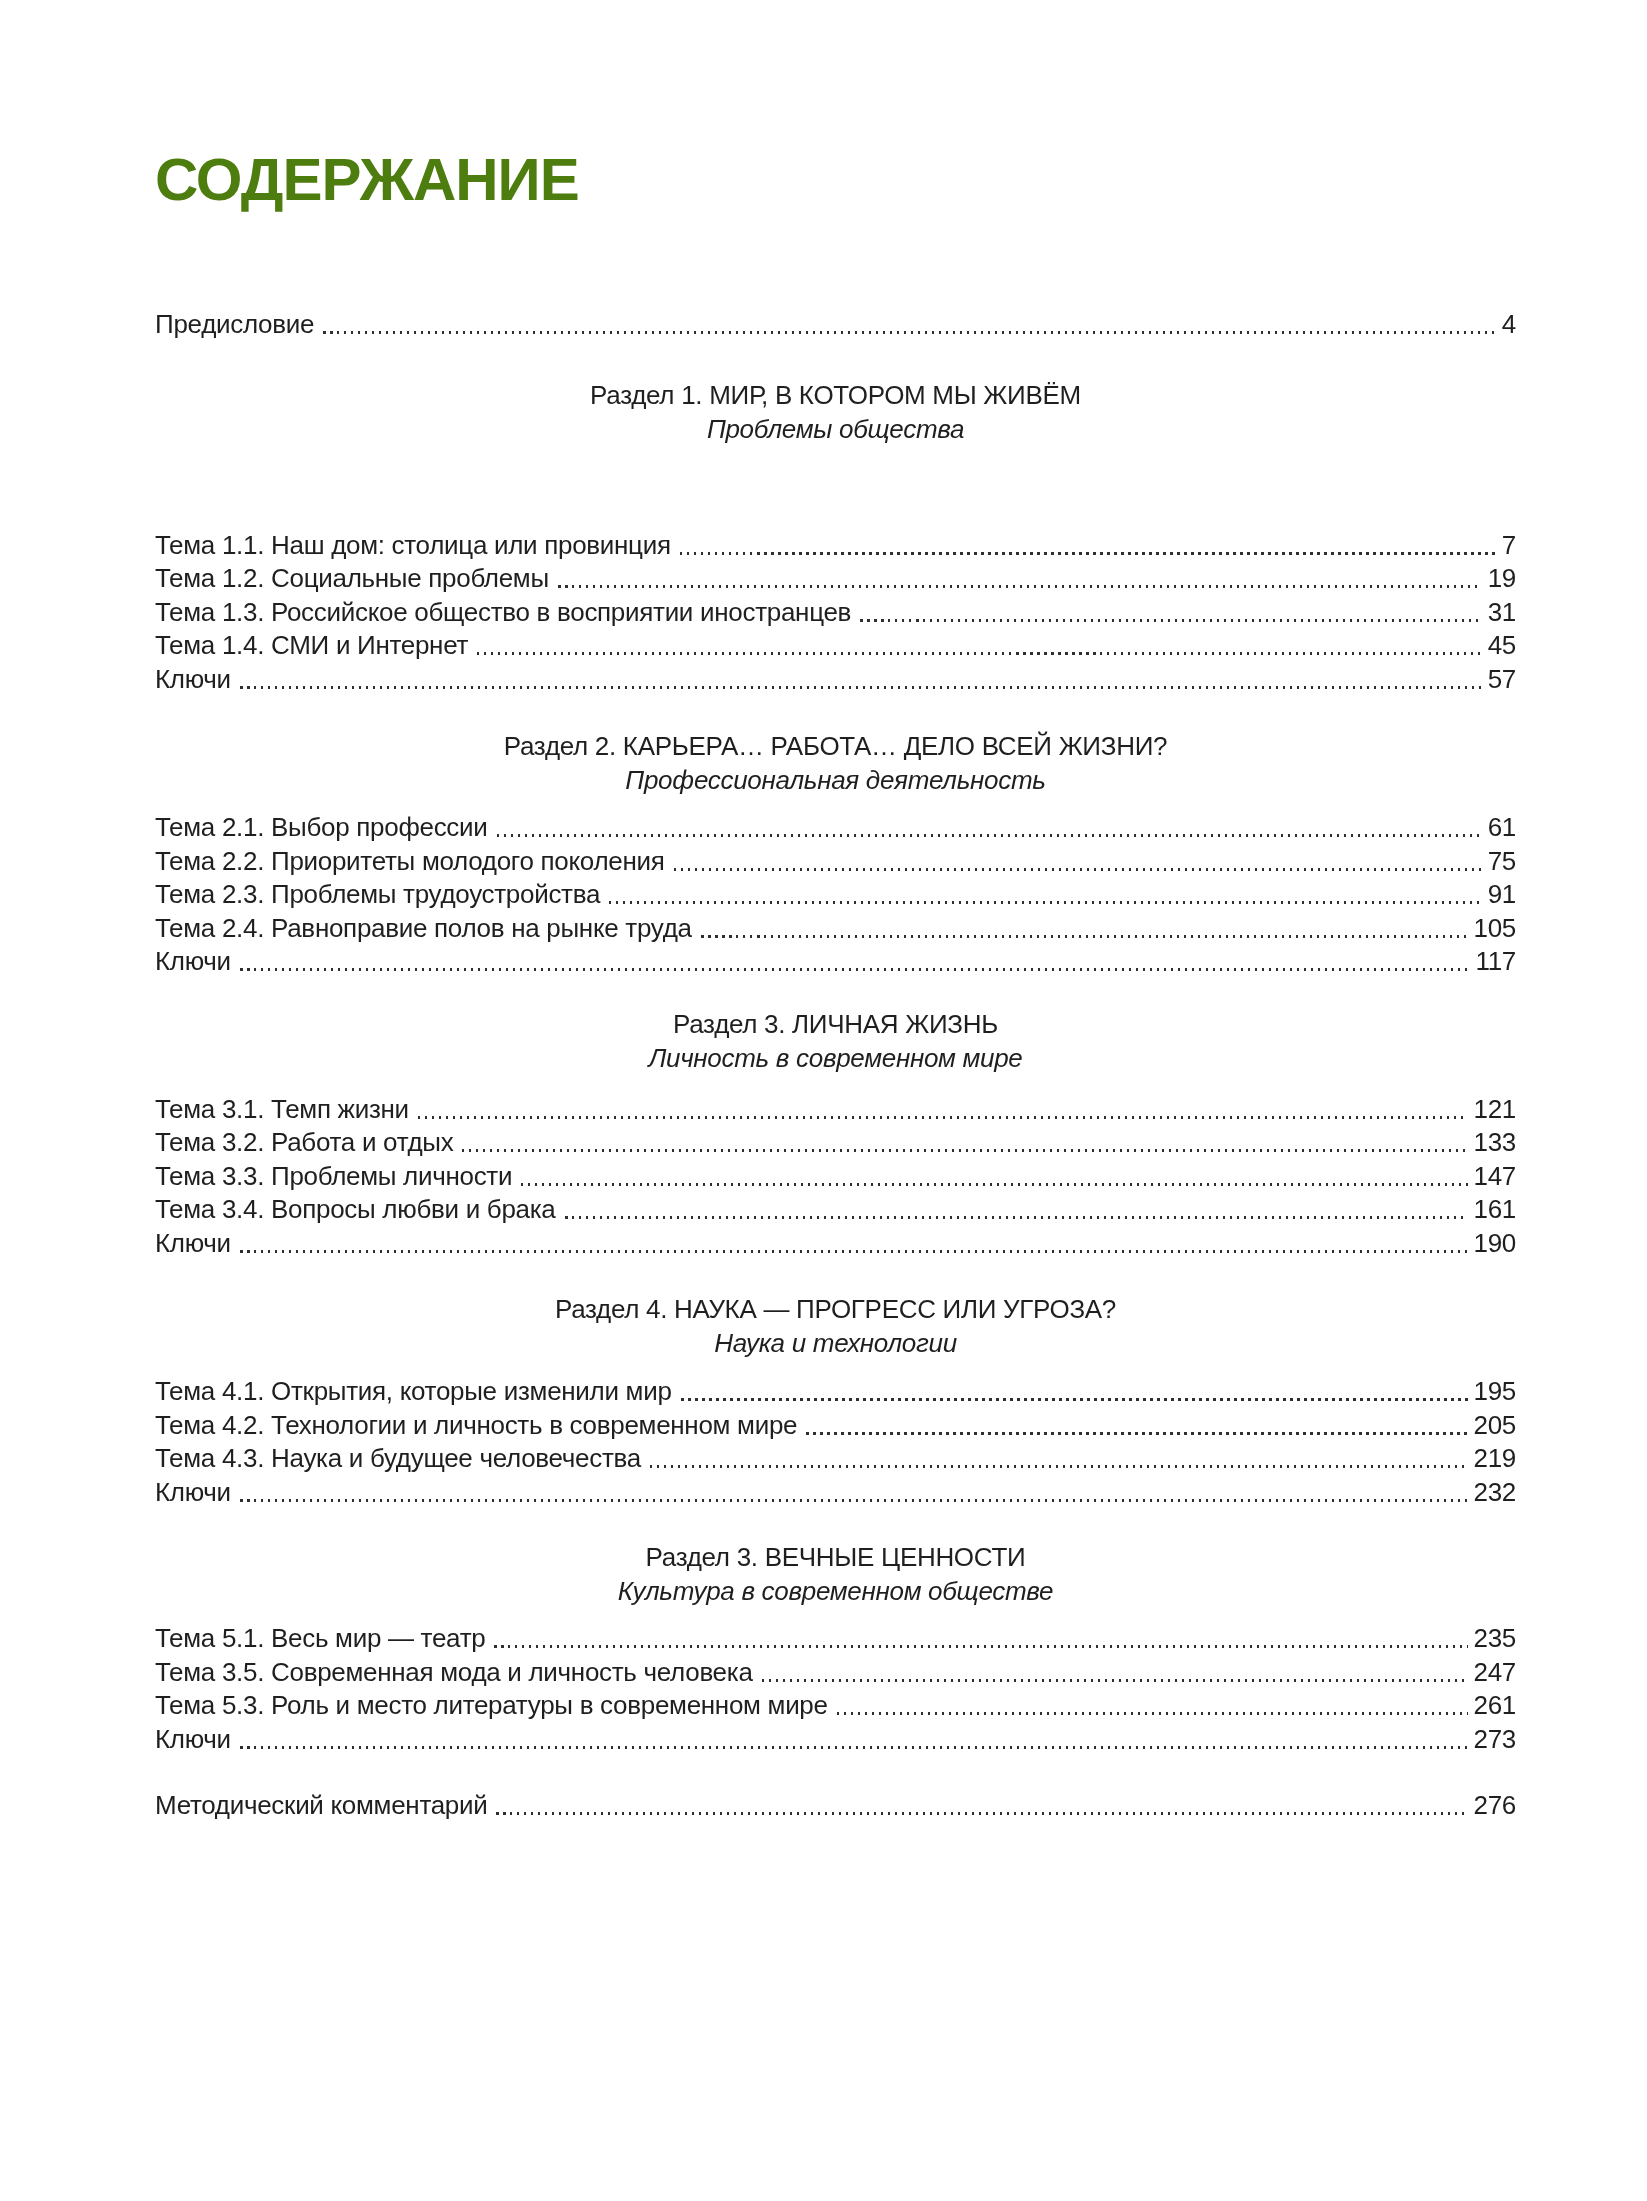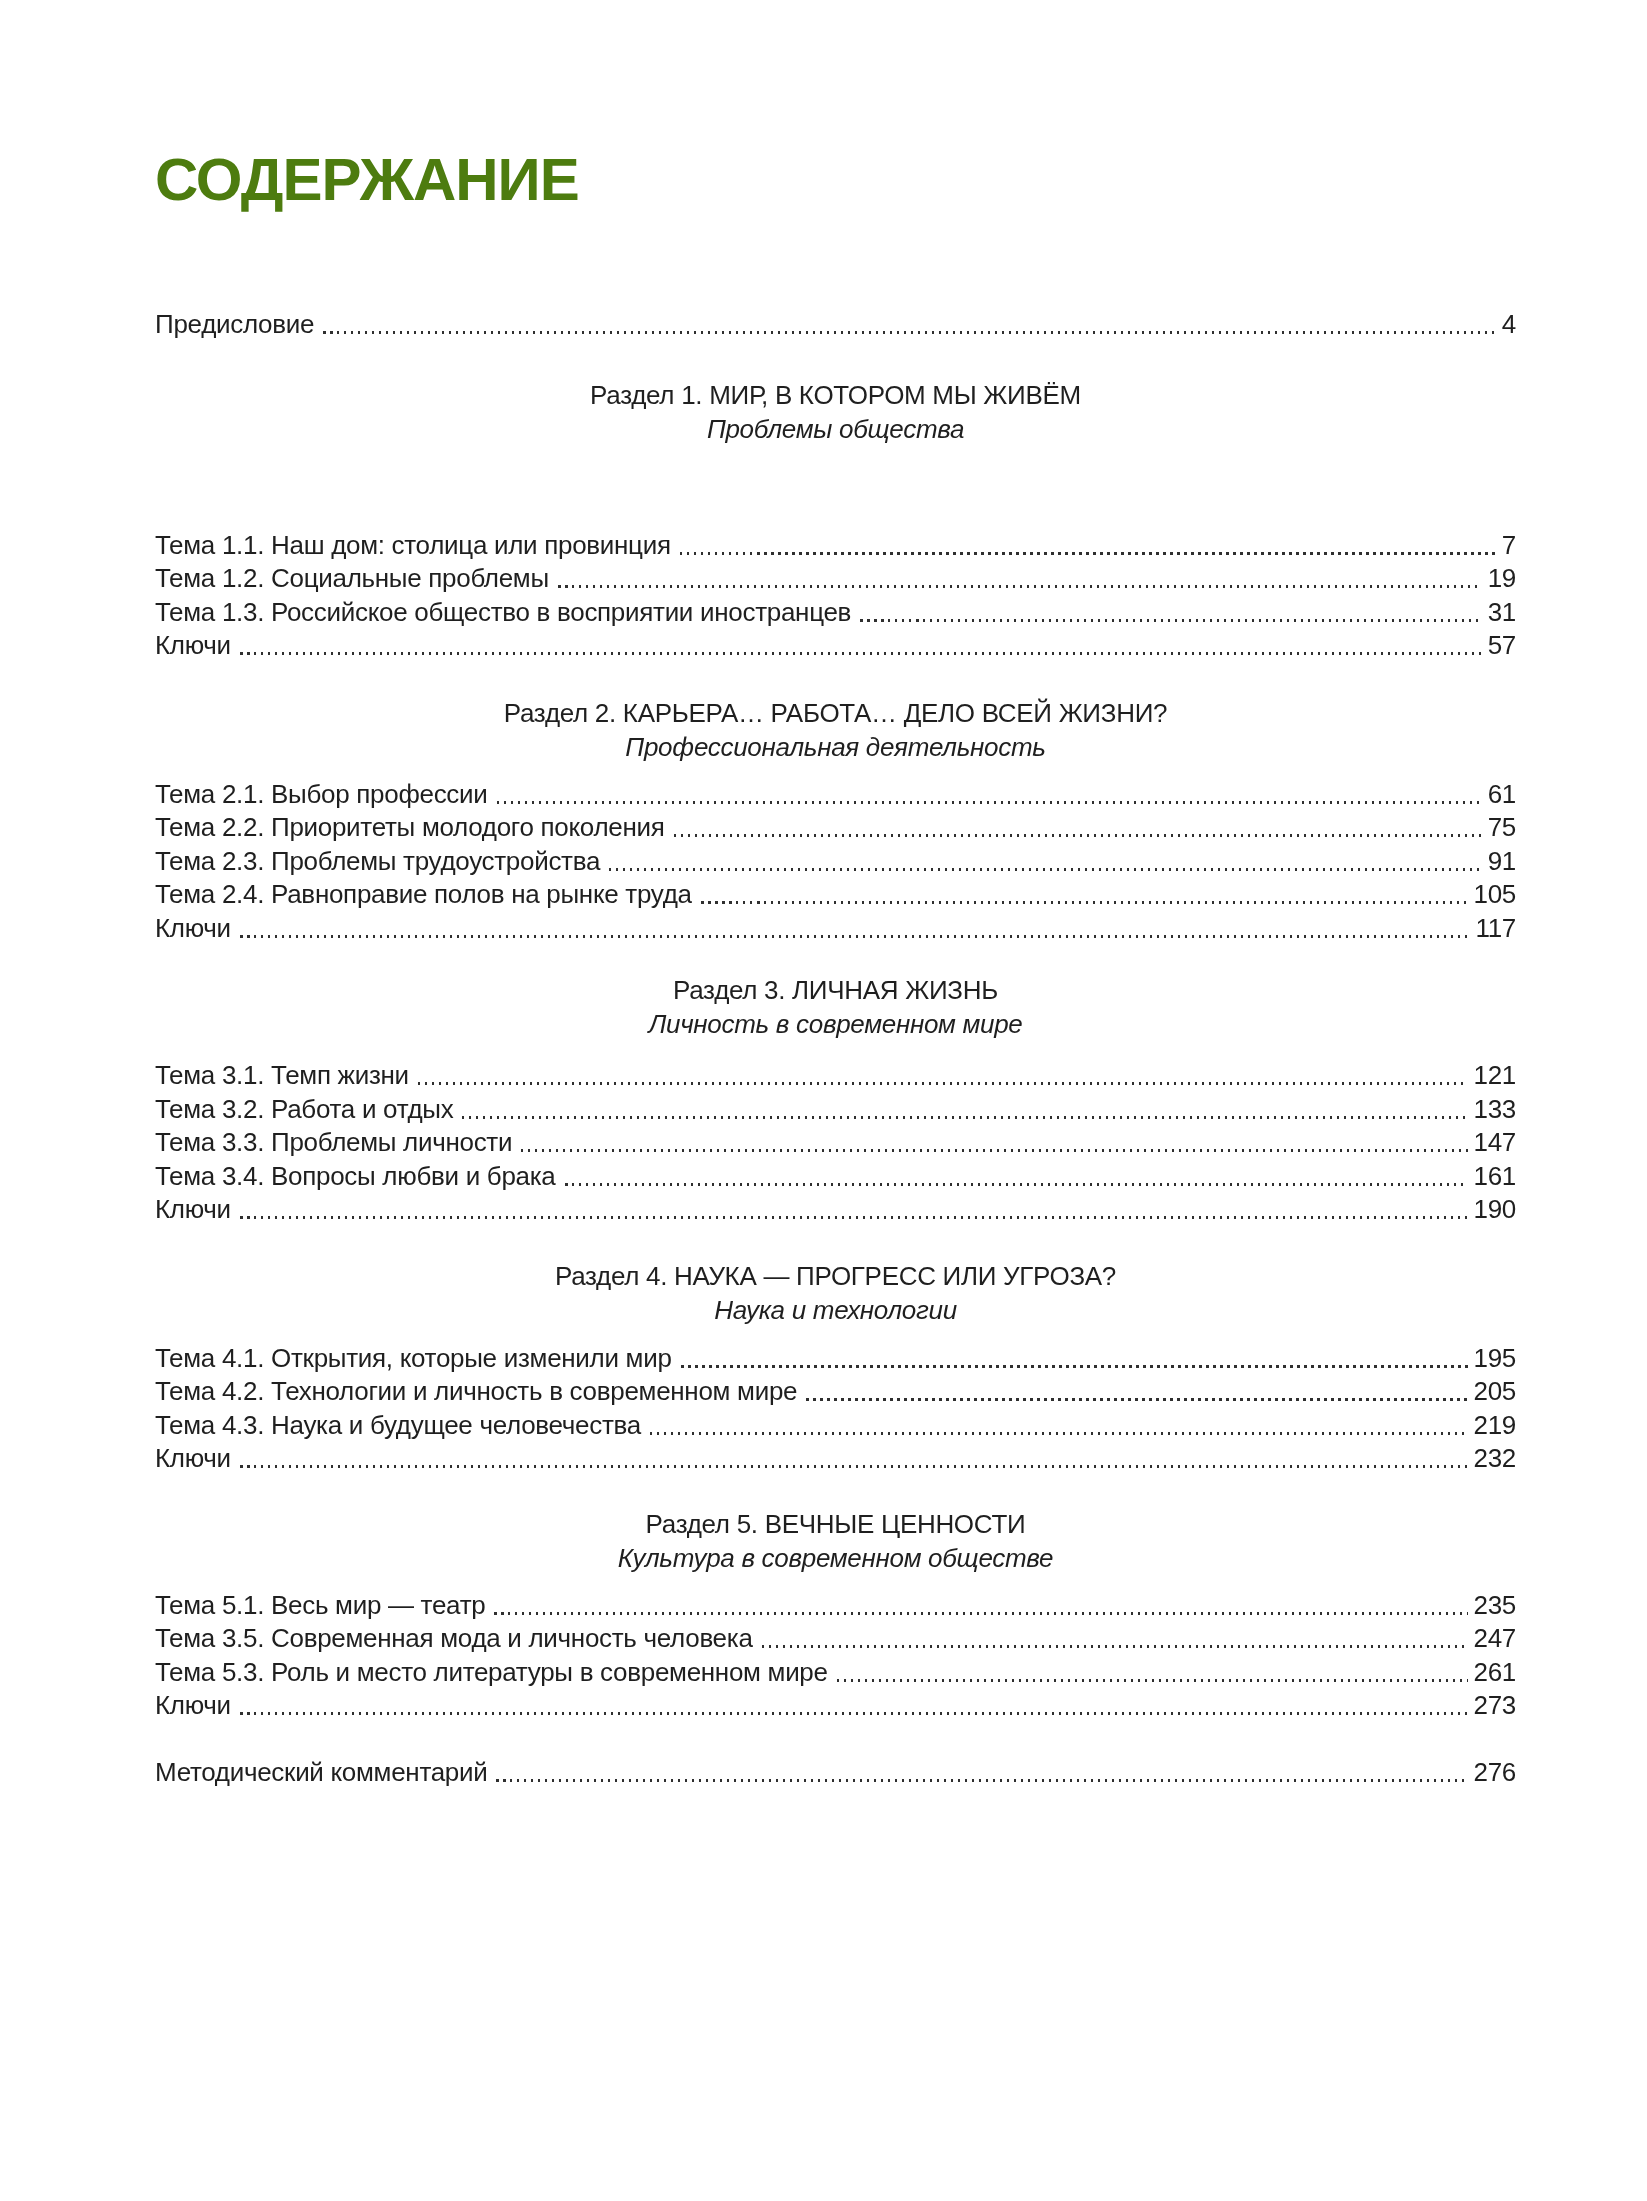--- a/index.html
+++ b/index.html
@@ -96,20 +96,25 @@
             <span class="entry-label">Тема 1.2. Социальные проблемы</span>
             <span class="dot-leader"></span>
             <span class="entry-page">19</span>
           </div>
           <div class="toc-row">
             <span class="entry-label">Тема 1.3. Российское общество в восприятии иностранцев</span>
             <span class="dot-leader"></span>
             <span class="entry-page">31</span>
           </div>
           <div class="toc-row">
+            <span class="entry-label">Тема 1.4. СМИ и Интернет</span>
+            <span class="dot-leader"></span>
+            <span class="entry-page">45</span>
+          </div>
+          <div class="toc-row">
             <span class="entry-label">Ключи</span>
             <span class="dot-leader"></span>
             <span class="entry-page">57</span>
           </div>
         </div>
       </section>
       <section class="section">
         <div class="section-heading">Раздел 2. КАРЬЕРА… РАБОТА… ДЕЛО ВСЕЙ ЖИЗНИ?</div>
         <div class="section-subtitle">Профессиональная деятельность</div>
         <div class="rows">
@@ -191,21 +196,21 @@
             <span class="entry-page">219</span>
           </div>
           <div class="toc-row">
             <span class="entry-label">Ключи</span>
             <span class="dot-leader"></span>
             <span class="entry-page">232</span>
           </div>
         </div>
       </section>
       <section class="section">
-        <div class="section-heading">Раздел 5. ВЕЧНЫЕ ЦЕННОСТИ</div>
+        <div class="section-heading">Раздел 3. ВЕЧНЫЕ ЦЕННОСТИ</div>
         <div class="section-subtitle">Культура в современном обществе</div>
         <div class="rows">
           <div class="toc-row">
             <span class="entry-label">Тема 5.1. Весь мир — театр</span>
             <span class="dot-leader"></span>
             <span class="entry-page">235</span>
           </div>
           <div class="toc-row">
             <span class="entry-label">Тема 3.5. Современная мода и личность человека</span>
             <span class="dot-leader"></span>

